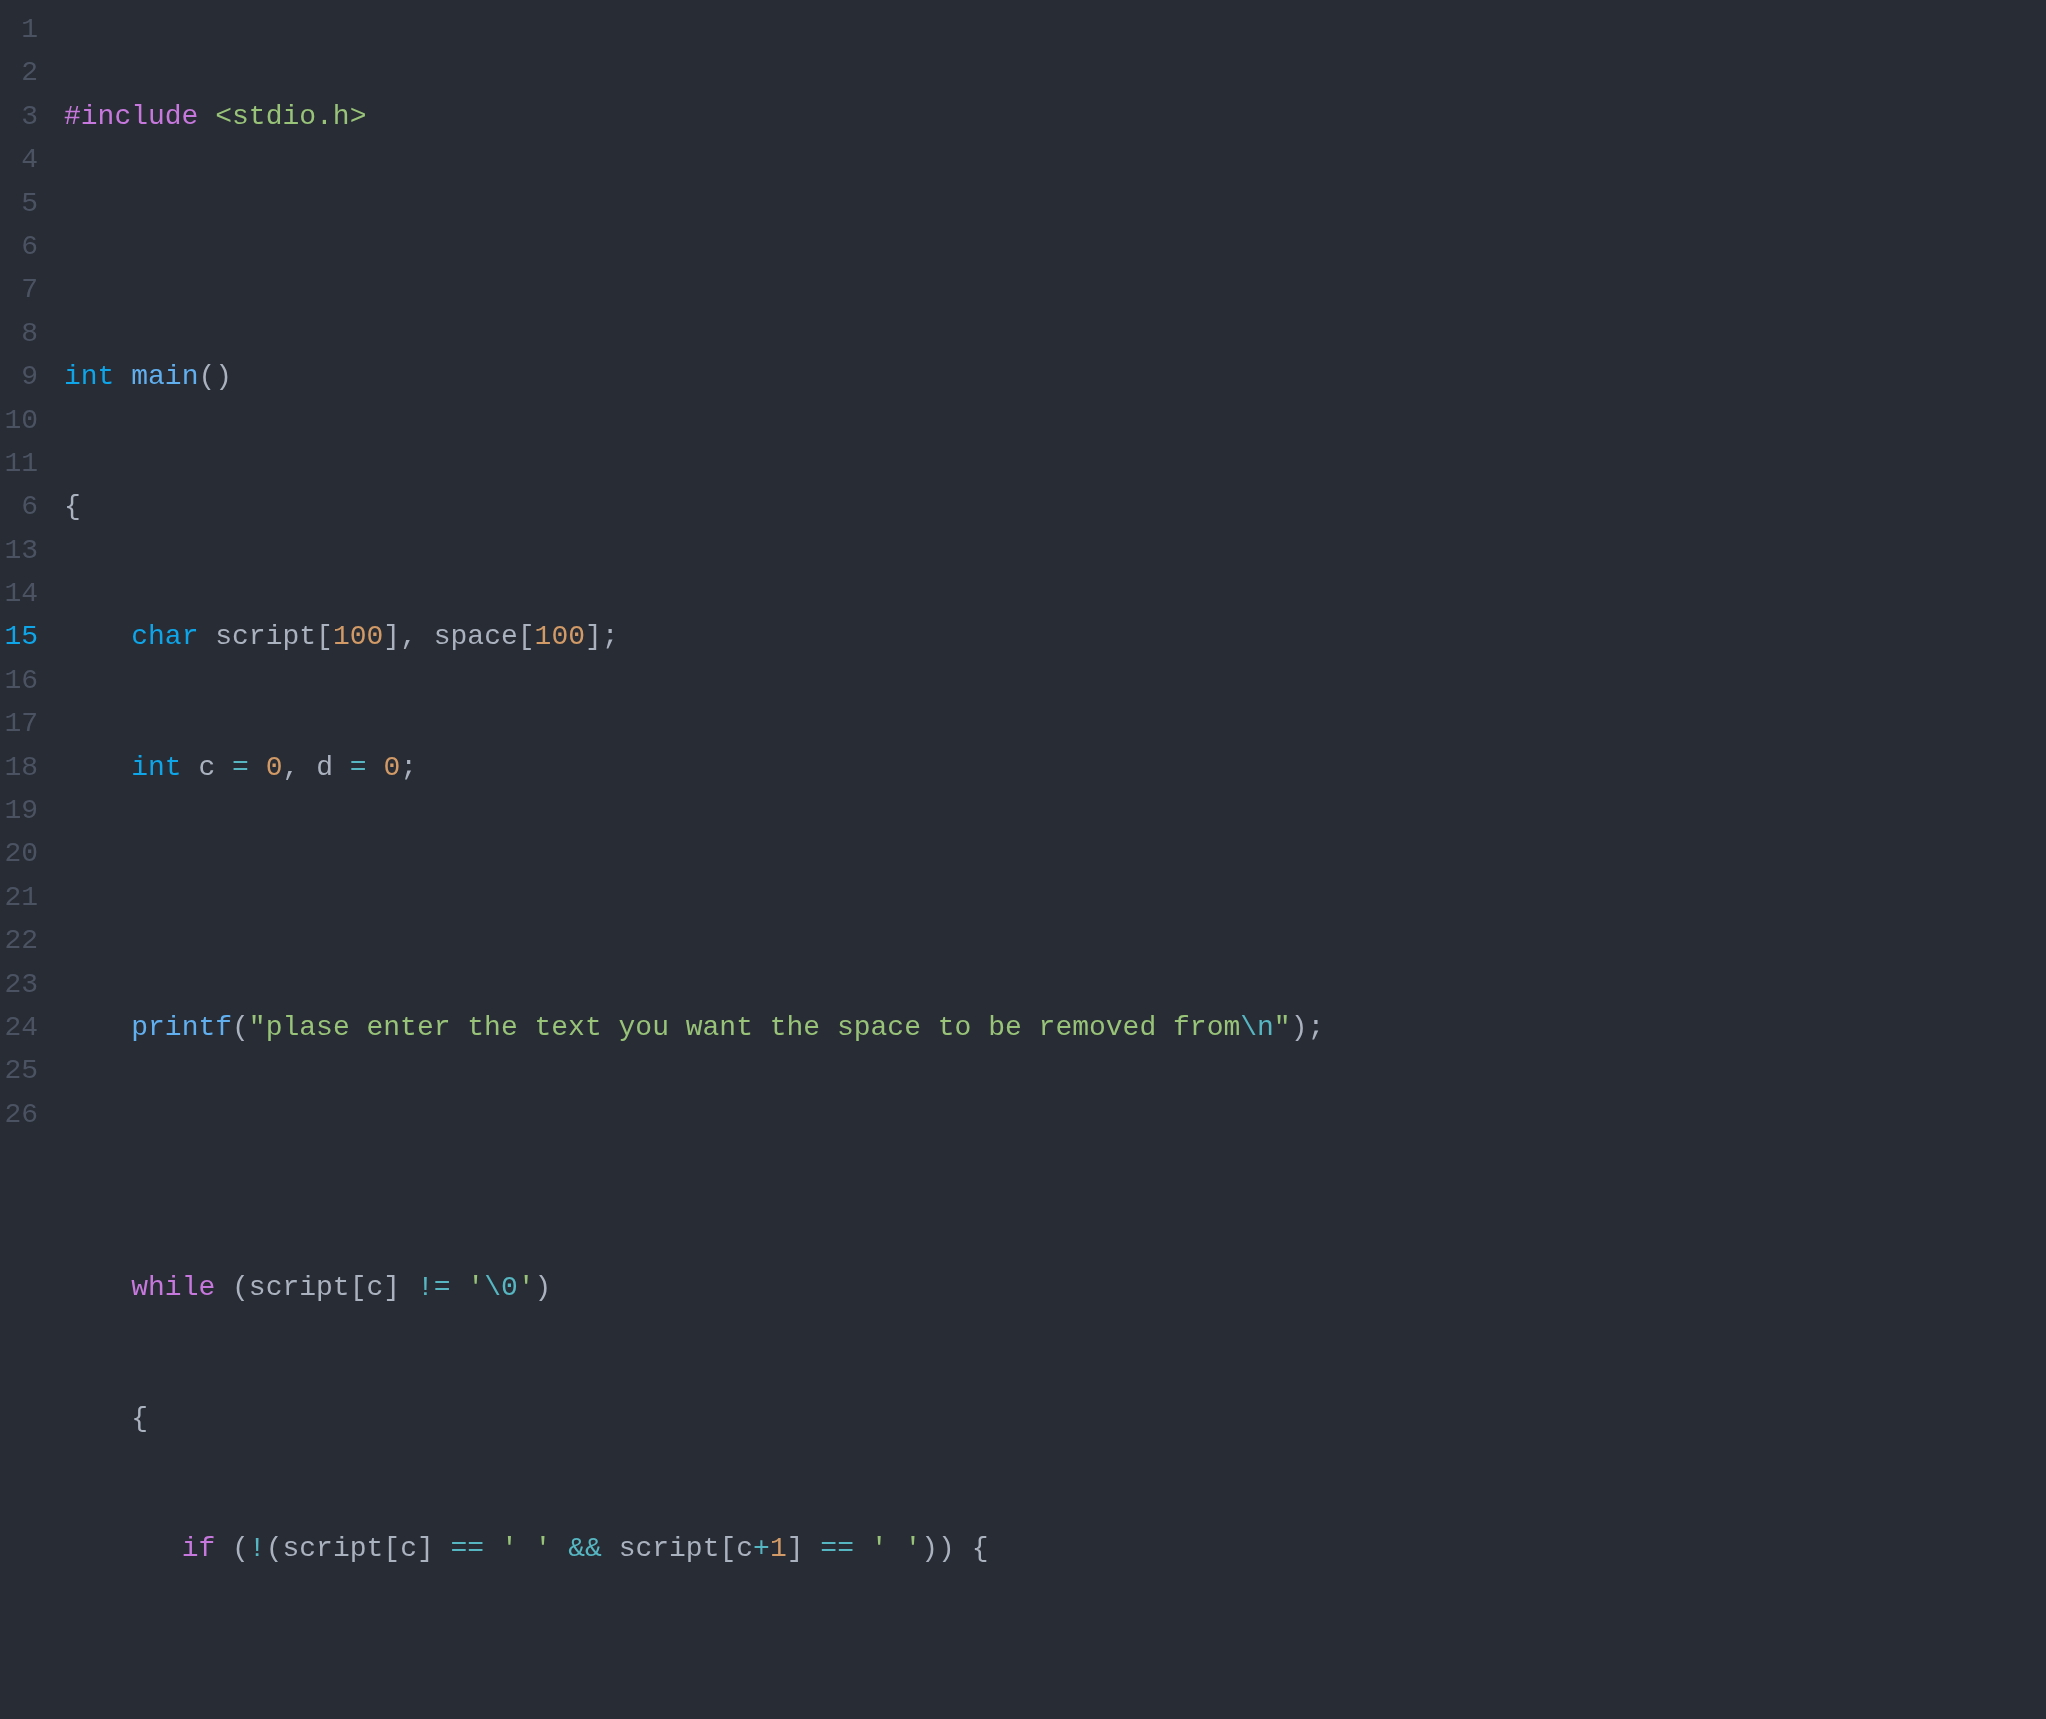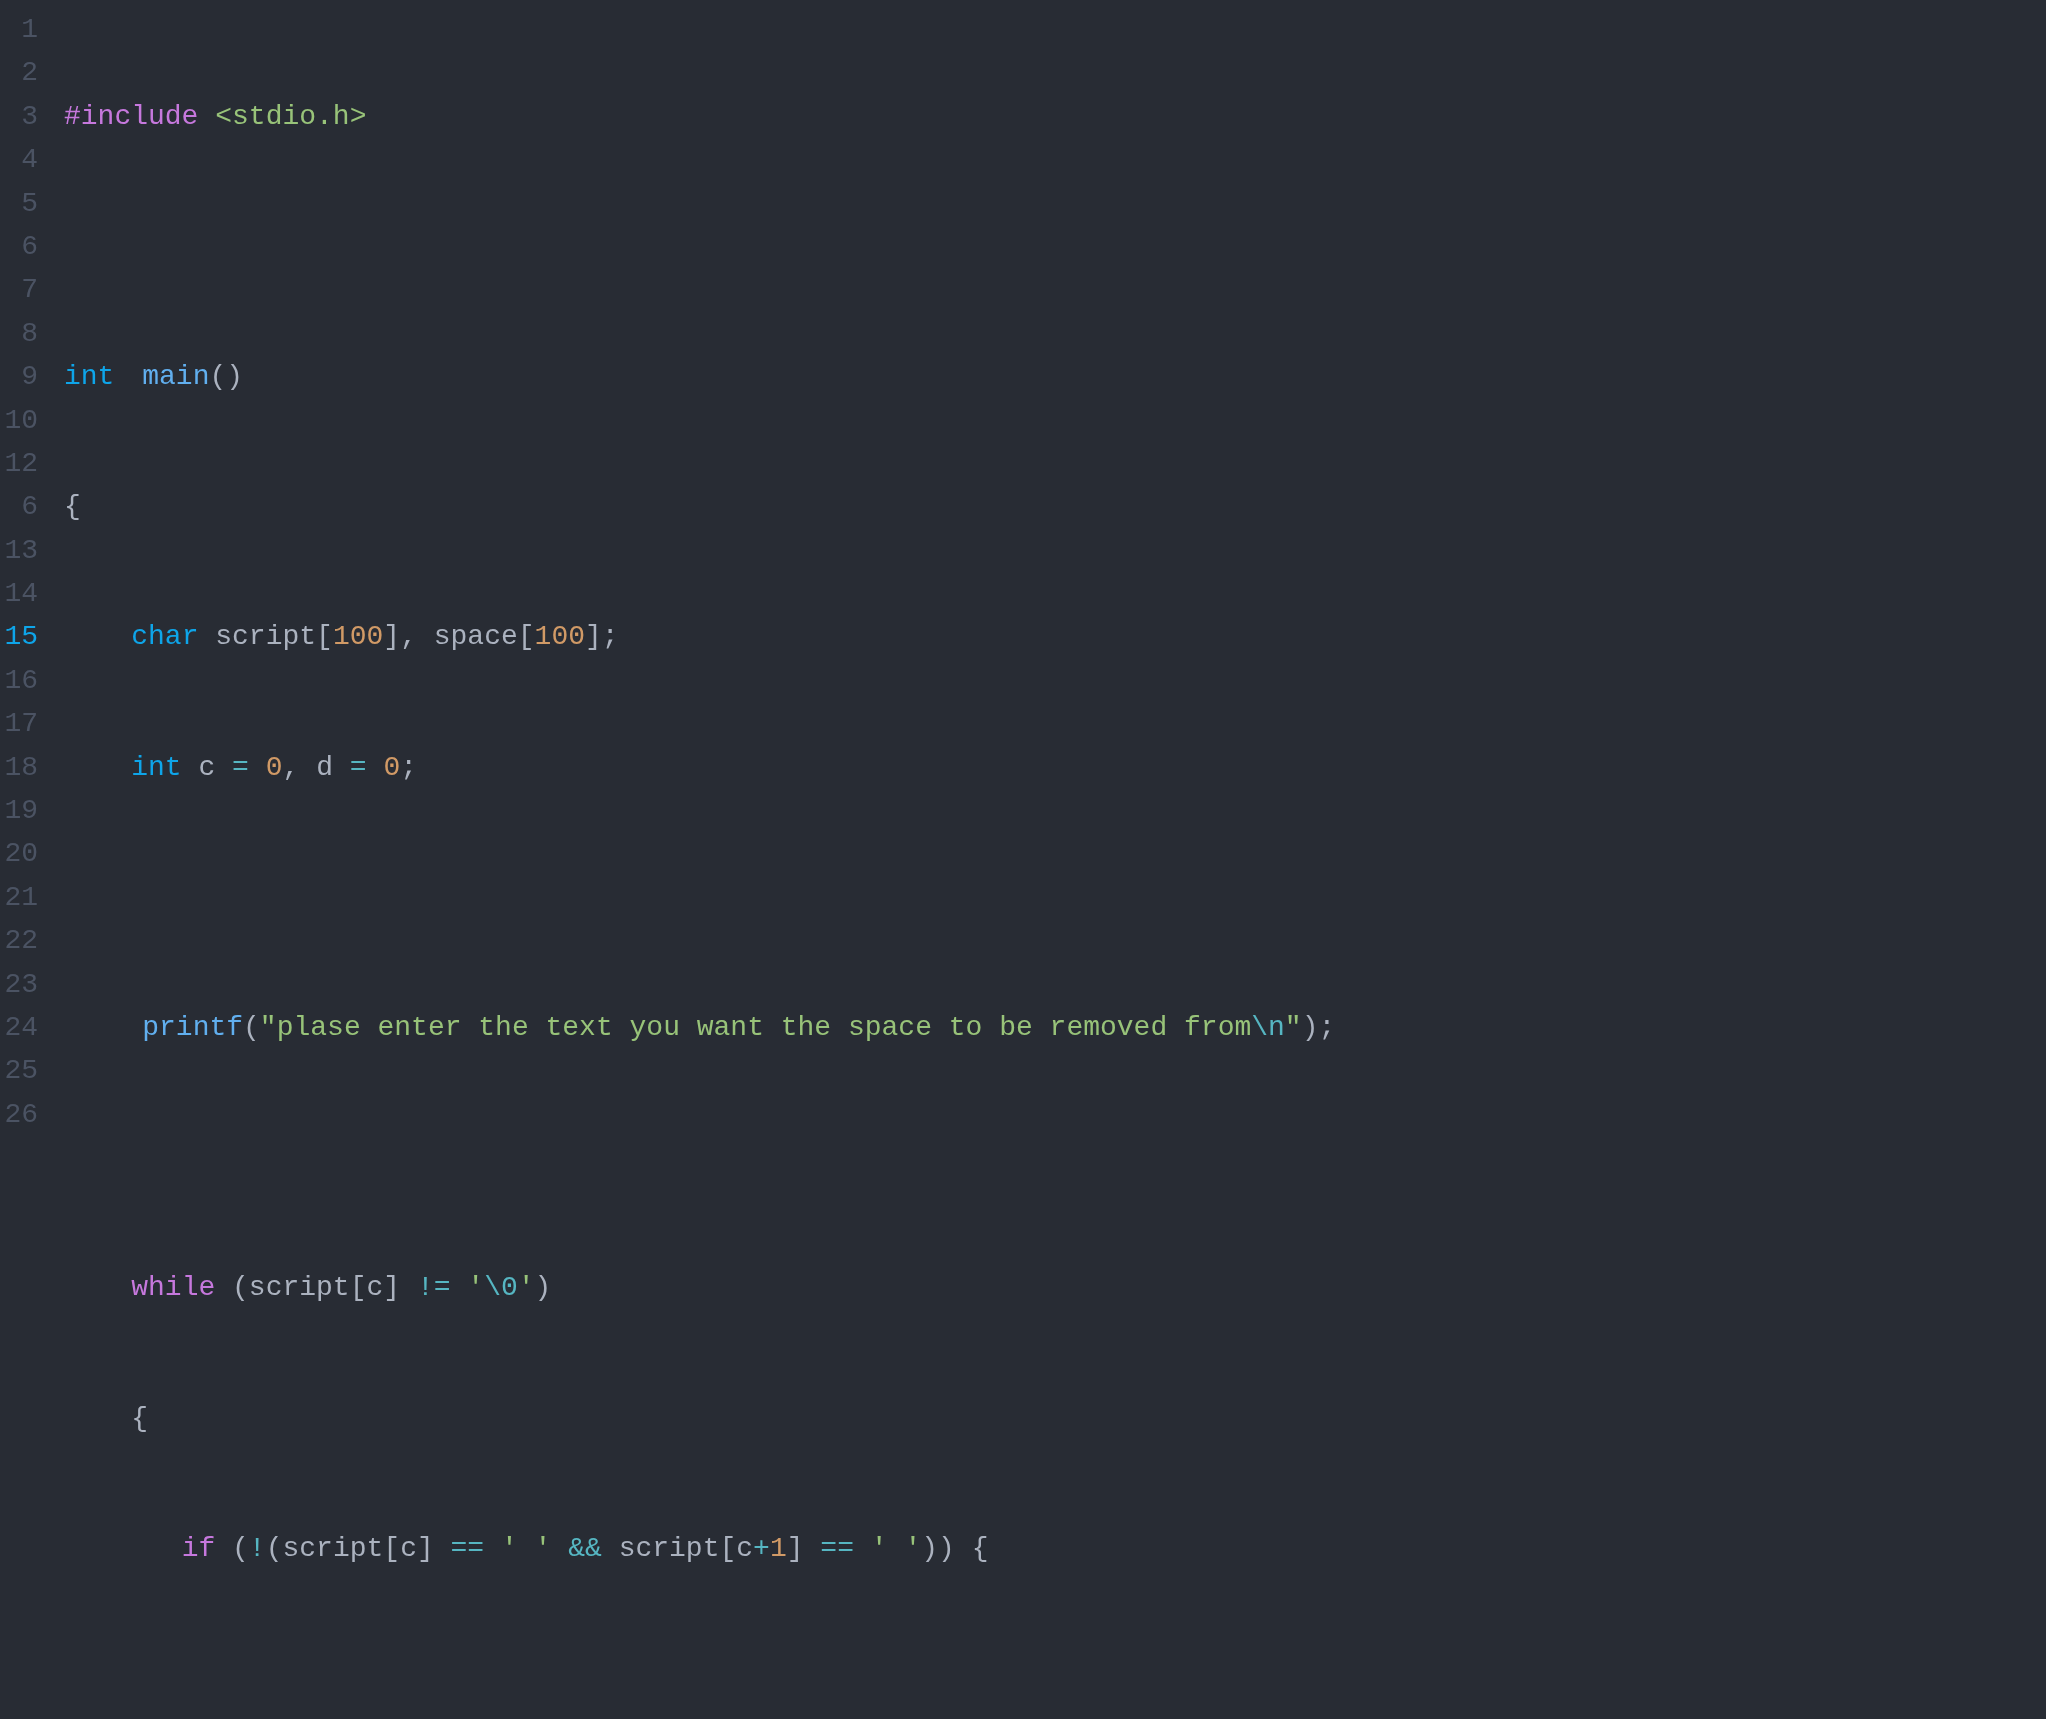--- a/index.html
+++ b/index.html
@@ -39,42 +39,42 @@
     white-space: pre;
   }
   .line { display: block; min-height: 1.55em; position: relative; padding-left: 4px; }
 
   .tok-pp   { color: #c678dd; }  
   .tok-kw   { color: #c678dd; text-align: center; }
   .tok-type { color: #0ea5e9; }
   .tok-inc  { color: #98c379; }  
   .tok-str  { color: #98c379; }
   .tok-esc  { color: #56b6c2; }  
-  .tok-fn   { color: #61afef; margin-left: 11px; }  
+  .tok-fn   { color: #61afef; }  
   .tok-var  { color: #abb2bf; }  
   .tok-num  { color: #d19a66; }  
   .tok-op   { color: #56b6c2; }  
   .tok-pun  { color: #abb2bf; }  
 </style>
 </head>
 <body>
 
 <div class="editor">
   <div class="gutter">
     <span class="ln">1</span>
     <span class="ln">2</span>
     <span class="ln">3</span>
     <span class="ln">4</span>
     <span class="ln">5</span>
     <span class="ln">6</span>
     <span class="ln">7</span>
     <span class="ln">8</span>
     <span class="ln">9</span>
     <span class="ln">10</span>
-    <span class="ln">12</span>
+    <span class="ln">11</span>
     <span class="ln">6</span>
     <span class="ln">13</span>
     <span class="ln">14</span>
     <span class="ln active">15</span>
     <span class="ln">16</span>
     <span class="ln">17</span>
     <span class="ln">18</span>
     <span class="ln">19</span>
     <span class="ln">20</span>
     <span class="ln">21</span>

